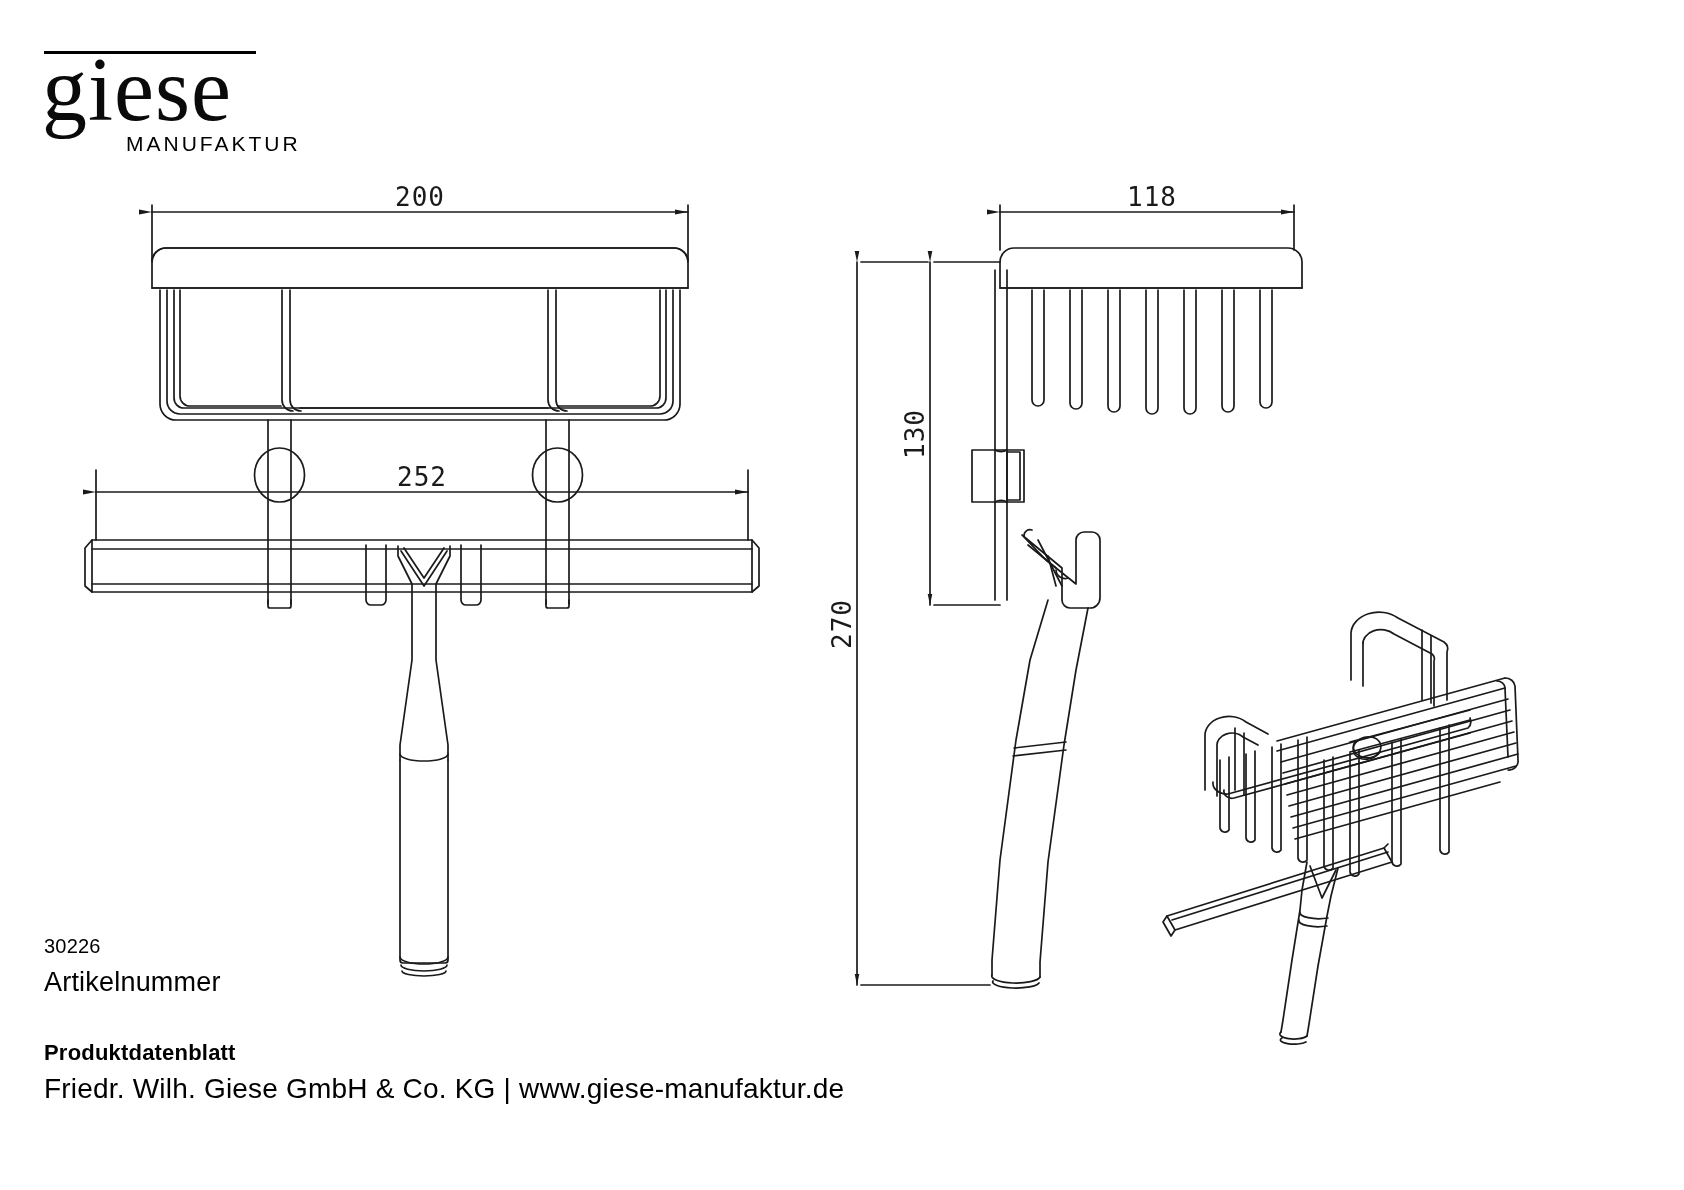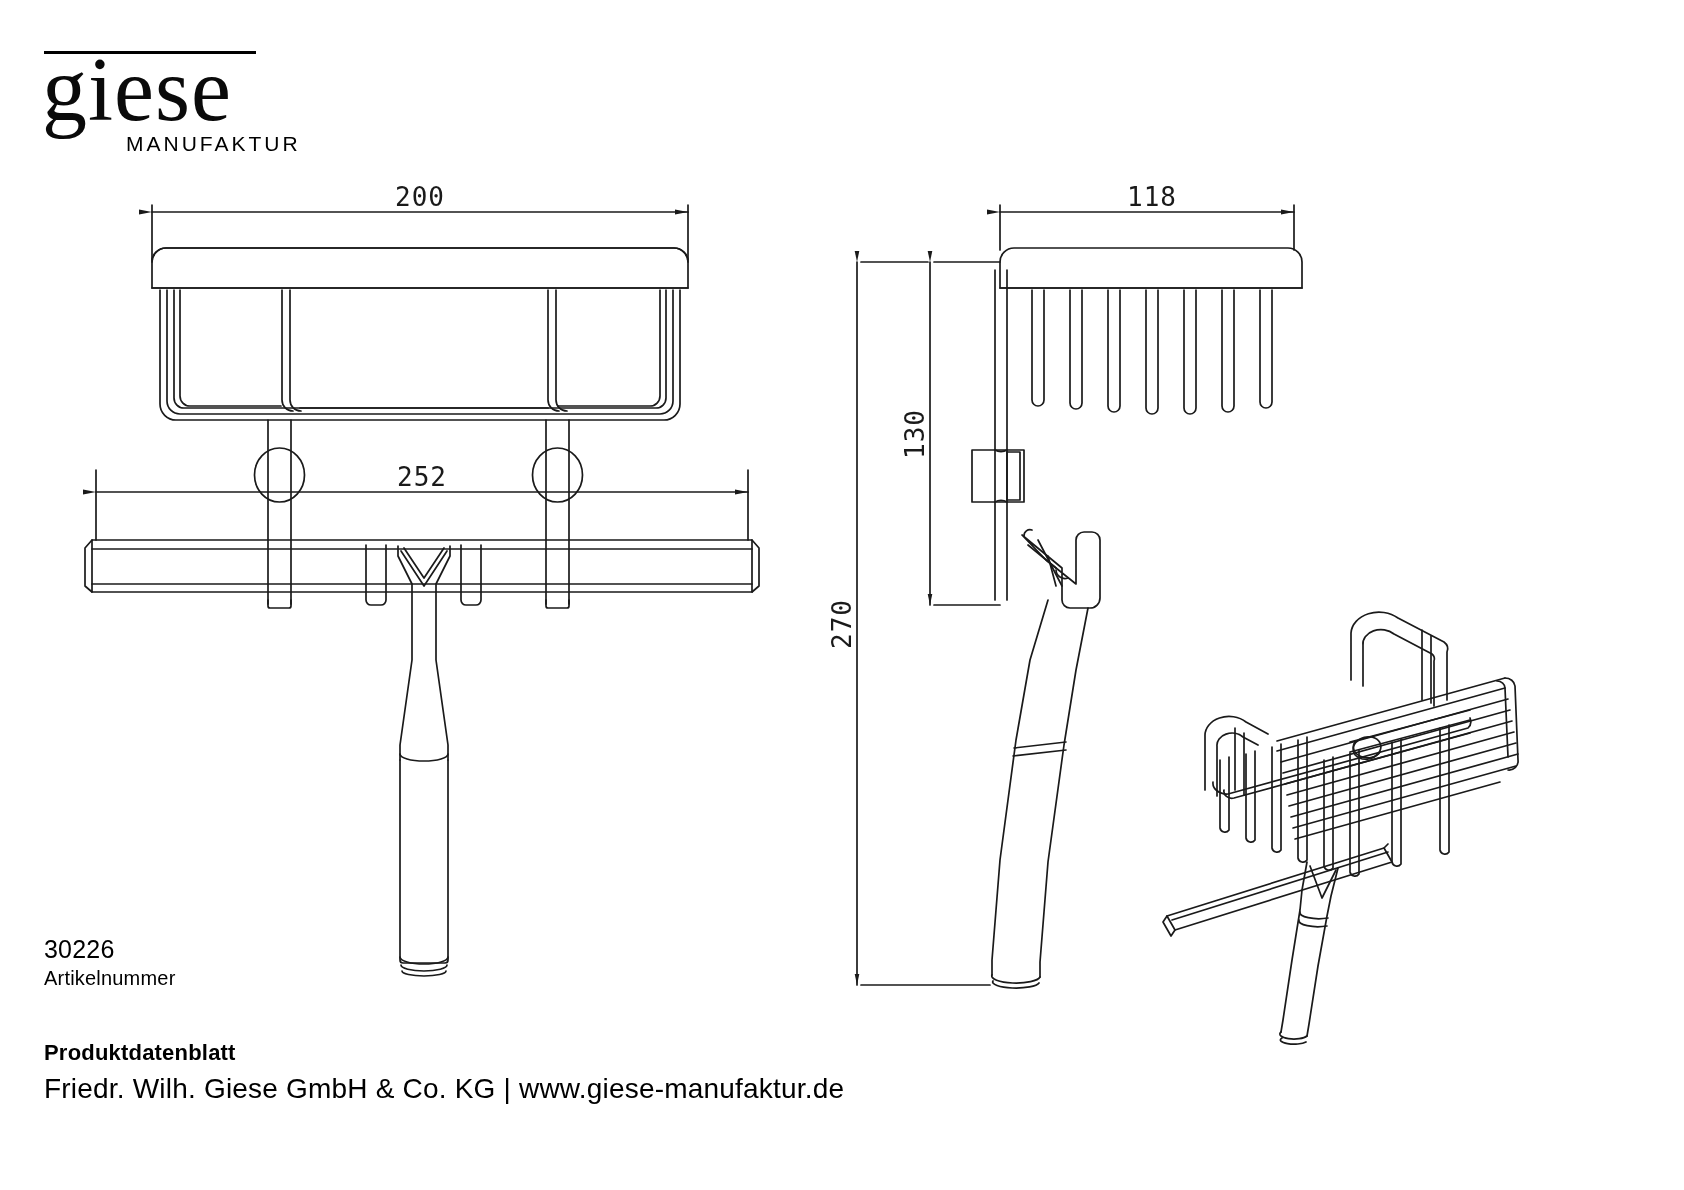--- a/index.html
+++ b/index.html
@@ -63,27 +63,27 @@
   }
 
   
   .txt {
     position: absolute;
     white-space: nowrap;
   }
   #article-number {
     left: 44px;
     top: 935px;
-    font-size: 25px;
+    font-size: 20px;
     letter-spacing: .2px;
   }
   #article-number-label {
     left: 44px;
     top: 967px;
-    font-size: 20px;
+    font-size: 27px;
     letter-spacing: .2px;
   }
   #footer-title {
     left: 44px;
     top: 1040px;
     font-size: 22px;
     font-weight: bold;
     letter-spacing: .2px;
   }
   #footer-company {

